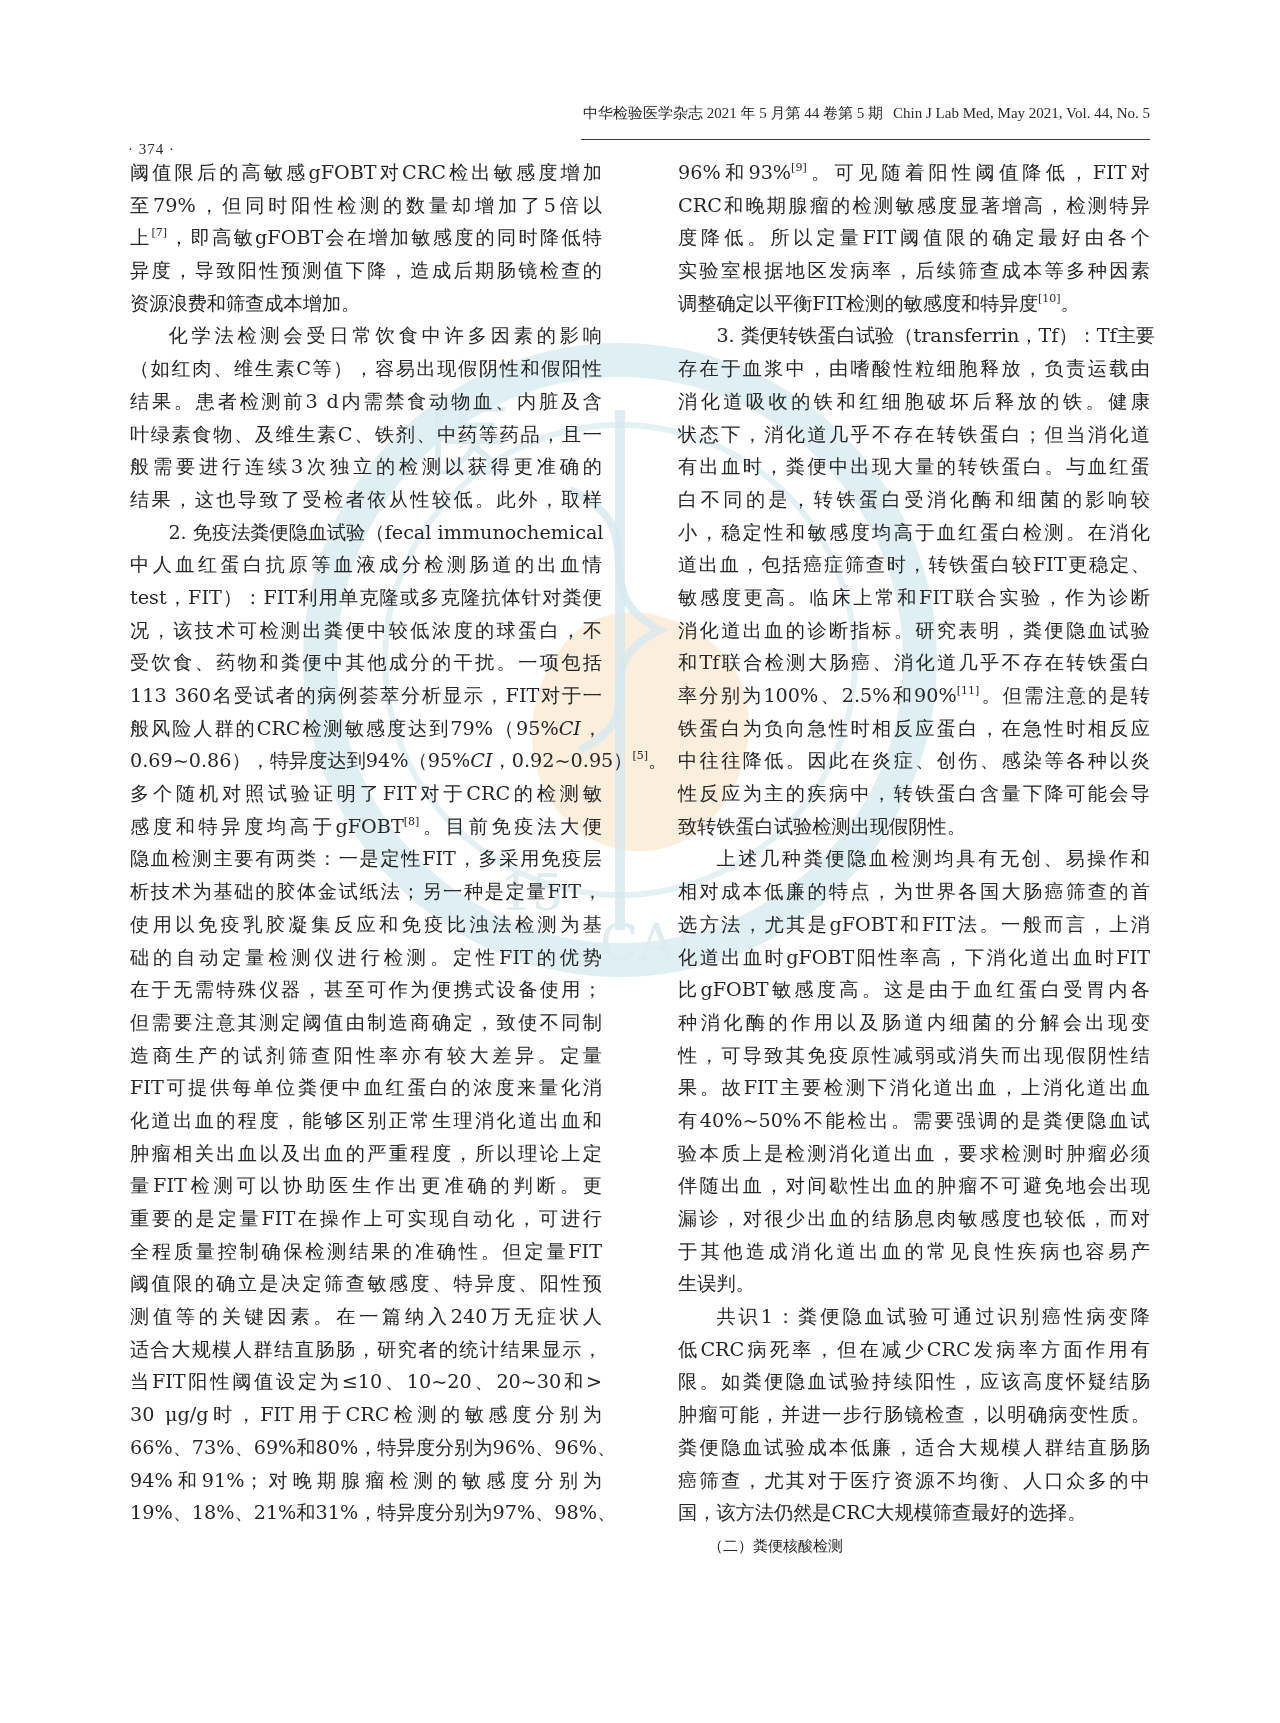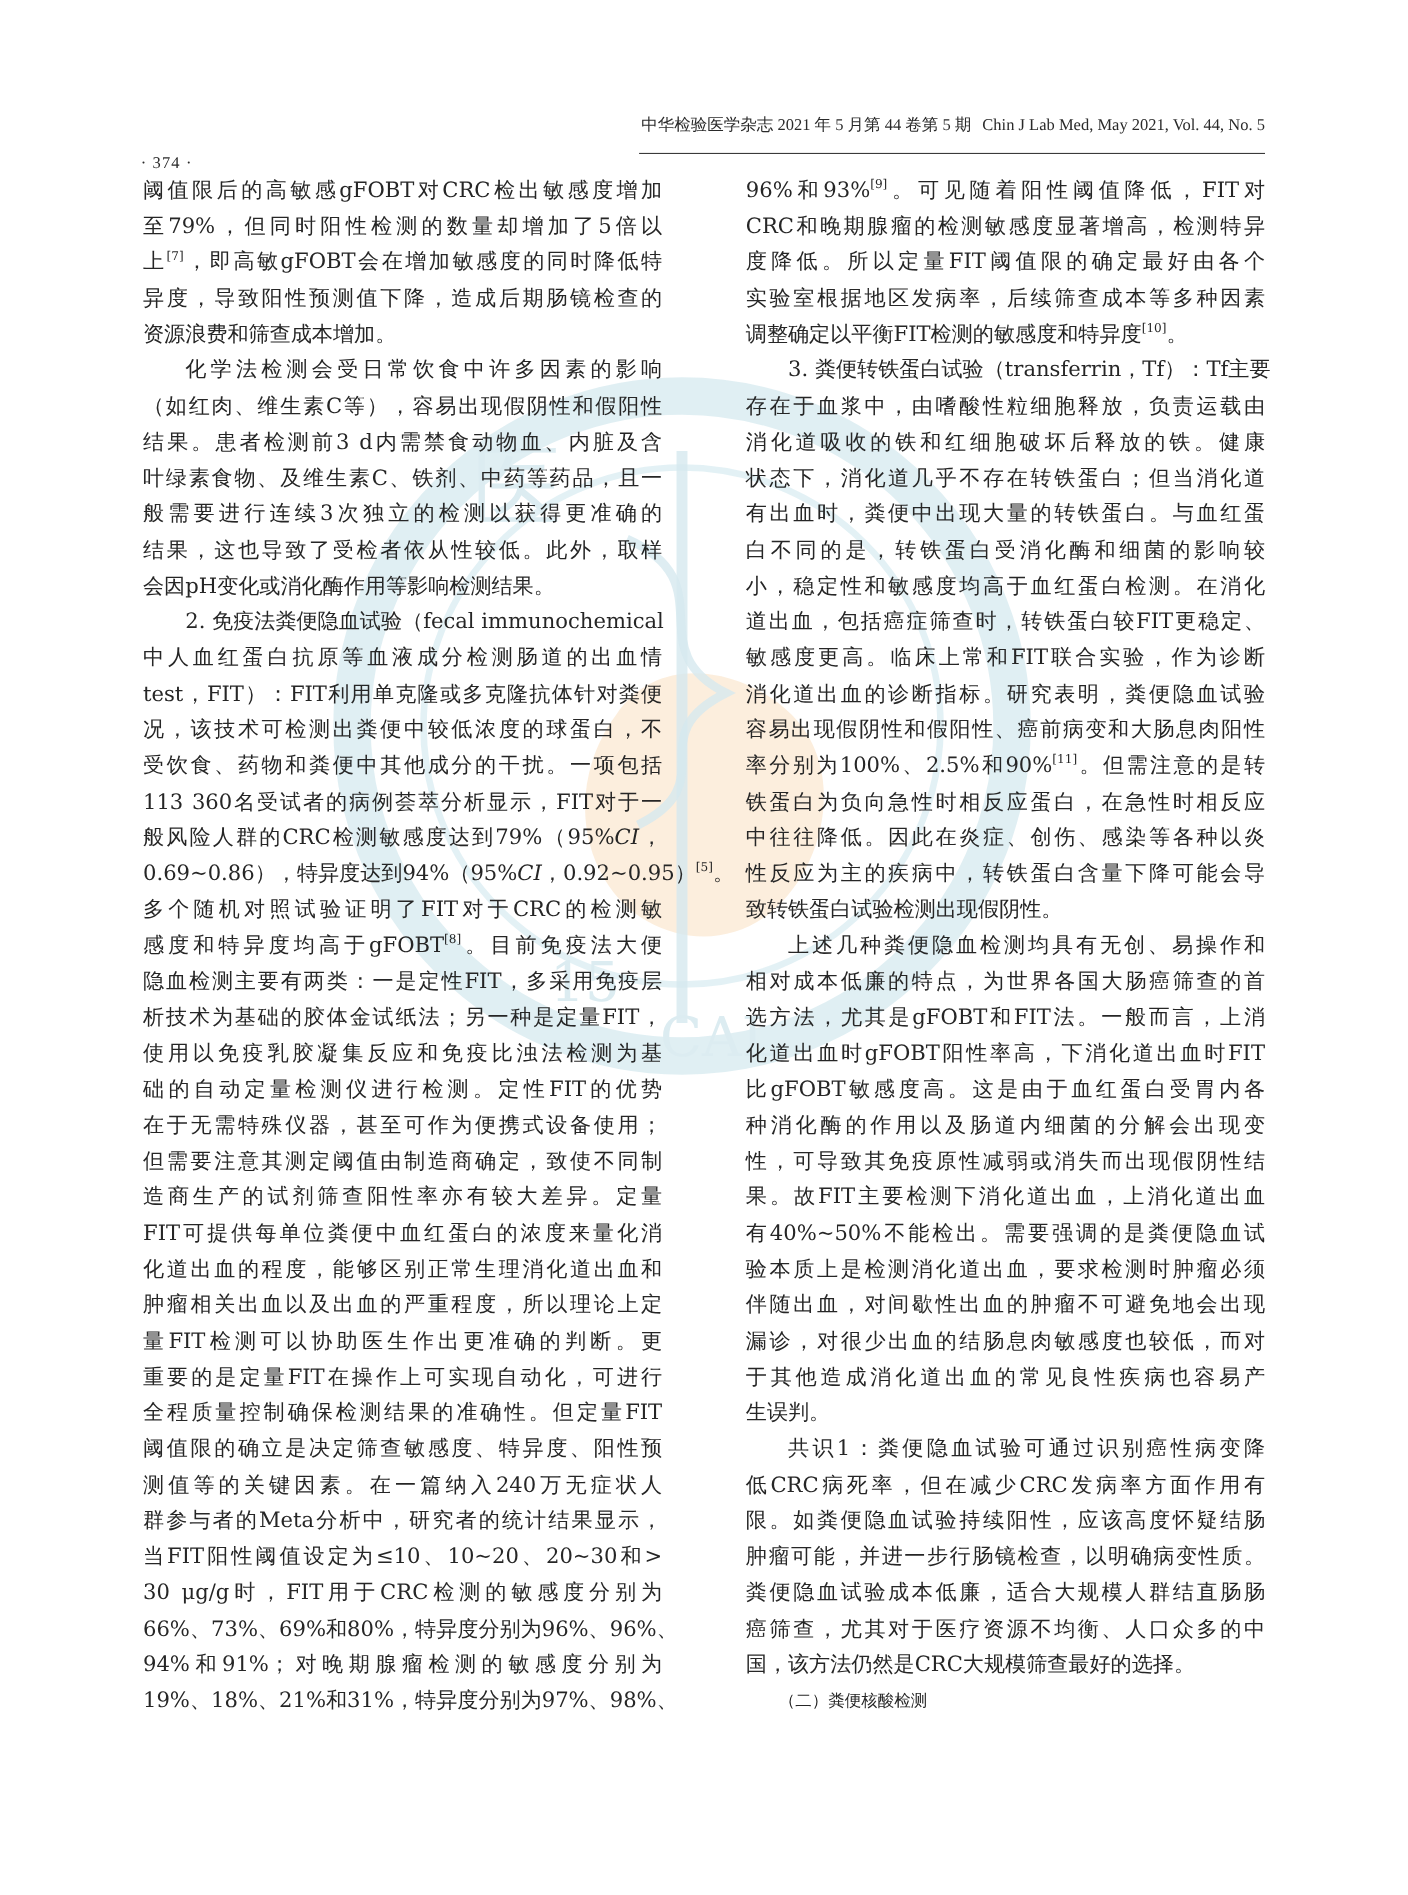--- a/index.html
+++ b/index.html
@@ -133,21 +133,20 @@
     <span class="line last">资源浪费和筛查成本增加。</span>
   </p>
 
   <p class="para">
     <span class="line first-indent">化学法检测会受日常饮食中许多因素的影响</span>
     <span class="line">（如红肉、维生素C等），容易出现假阴性和假阳性</span>
     <span class="line">结果。患者检测前3 d内需禁食动物血、内脏及含</span>
     <span class="line">叶绿素食物、及维生素C、铁剂、中药等药品，且一</span>
     <span class="line">般需要进行连续3次独立的检测以获得更准确的</span>
     <span class="line">结果，这也导致了受检者依从性较低。此外，取样</span>
-    <span class="line last">会因pH变化或消化酶作用等影响检测结果。</span>
   </p>
 
   <p class="para">
     <span class="line first-indent">2. 免疫法粪便隐血试验（fecal immunochemical</span>
     <span class="line">中人血红蛋白抗原等血液成分检测肠道的出血情</span>
     <span class="line">test，FIT）：FIT利用单克隆或多克隆抗体针对粪便</span>
     <span class="line">况，该技术可检测出粪便中较低浓度的球蛋白，不</span>
     <span class="line">受饮食、药物和粪便中其他成分的干扰。一项包括</span>
     <span class="line">113 360名受试者的病例荟萃分析显示，FIT对于一</span>
     <span class="line"><span>般风险人群的CRC检测敏感度达到79%（95%</span><i>CI</i><span>，</span></span>
@@ -162,21 +161,21 @@
     <span class="line">但需要注意其测定阈值由制造商确定，致使不同制</span>
     <span class="line">造商生产的试剂筛查阳性率亦有较大差异。定量</span>
     <span class="line">FIT可提供每单位粪便中血红蛋白的浓度来量化消</span>
     <span class="line">化道出血的程度，能够区别正常生理消化道出血和</span>
     <span class="line">肿瘤相关出血以及出血的严重程度，所以理论上定</span>
     <span class="line">量FIT检测可以协助医生作出更准确的判断。更</span>
     <span class="line">重要的是定量FIT在操作上可实现自动化，可进行</span>
     <span class="line">全程质量控制确保检测结果的准确性。但定量FIT</span>
     <span class="line">阈值限的确立是决定筛查敏感度、特异度、阳性预</span>
     <span class="line">测值等的关键因素。在一篇纳入240万无症状人</span>
-    <span class="line">群参与者的Meta分析中，研究者的统计结果显示，</span>
+    <span class="line">适合大规模人群结直肠肠，研究者的统计结果显示，</span>
     <span class="line">当FIT阳性阈值设定为≤10、10~20、20~30和&gt;</span>
     <span class="line">30 μg/g时，FIT用于CRC检测的敏感度分别为</span>
     <span class="line">66%、73%、69%和80%，特异度分别为96%、96%、</span>
     <span class="line">94%和91%；对晚期腺瘤检测的敏感度分别为</span>
     <span class="line">19%、18%、21%和31%，特异度分别为97%、98%、</span>
   </p>
 </div>
 
 <div class="column col-right">
 
@@ -192,21 +191,21 @@
     <span class="line first-indent">3. 粪便转铁蛋白试验（transferrin，Tf）：Tf主要</span>
     <span class="line">存在于血浆中，由嗜酸性粒细胞释放，负责运载由</span>
     <span class="line">消化道吸收的铁和红细胞破坏后释放的铁。健康</span>
     <span class="line">状态下，消化道几乎不存在转铁蛋白；但当消化道</span>
     <span class="line">有出血时，粪便中出现大量的转铁蛋白。与血红蛋</span>
     <span class="line">白不同的是，转铁蛋白受消化酶和细菌的影响较</span>
     <span class="line">小，稳定性和敏感度均高于血红蛋白检测。在消化</span>
     <span class="line">道出血，包括癌症筛查时，转铁蛋白较FIT更稳定、</span>
     <span class="line">敏感度更高。临床上常和FIT联合实验，作为诊断</span>
     <span class="line">消化道出血的诊断指标。研究表明，粪便隐血试验</span>
-    <span class="line">容易出现假阴性和假阳性、癌前病变和大肠息肉阳性</span>
+    <span class="line">和Tf联合检测大肠癌、消化道几乎不存在转铁蛋白</span>
     <span class="line"><span>率分别为100%、2.5%和90%</span><sup class="ref">[11]</sup><span>。但需注意的是转</span></span>
     <span class="line">铁蛋白为负向急性时相反应蛋白，在急性时相反应</span>
     <span class="line">中往往降低。因此在炎症、创伤、感染等各种以炎</span>
     <span class="line">性反应为主的疾病中，转铁蛋白含量下降可能会导</span>
     <span class="line last">致转铁蛋白试验检测出现假阴性。</span>
   </p>
 
   <p class="para">
     <span class="line first-indent">上述几种粪便隐血检测均具有无创、易操作和</span>
     <span class="line">相对成本低廉的特点，为世界各国大肠癌筛查的首</span>

